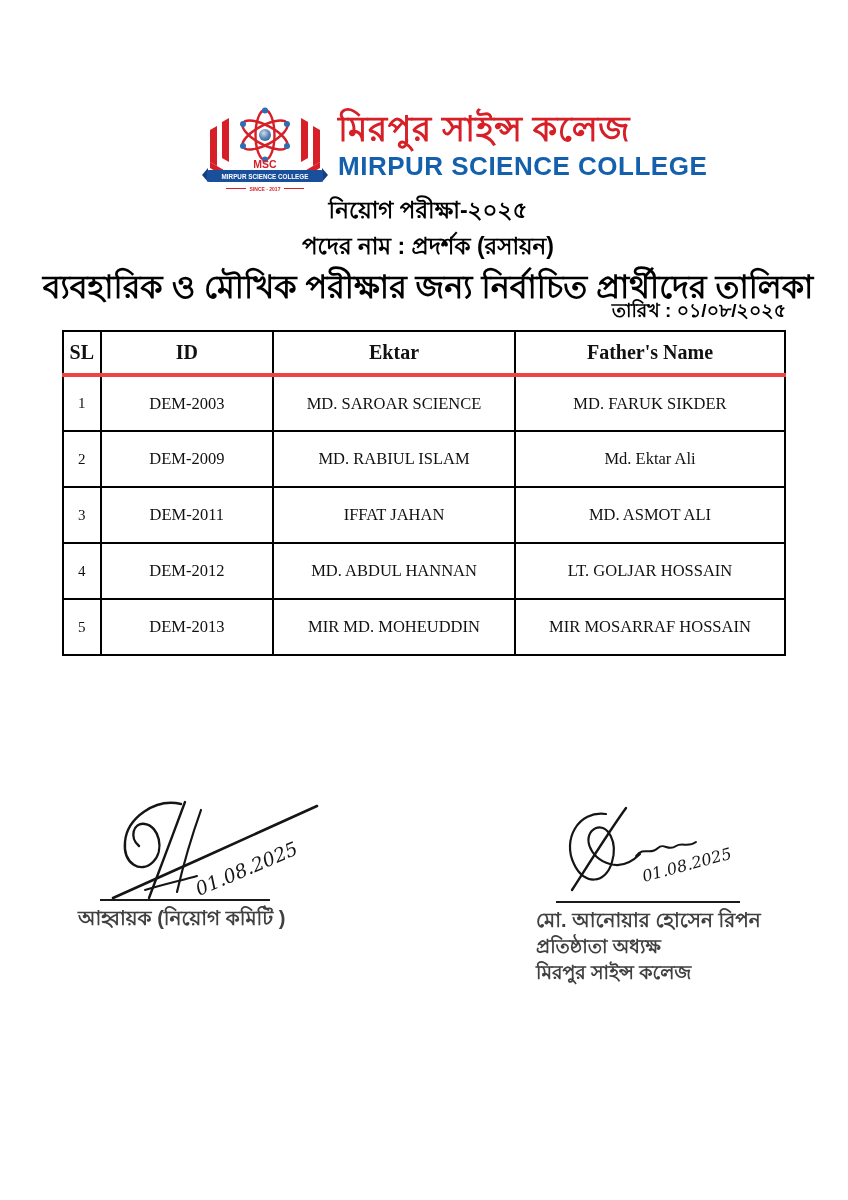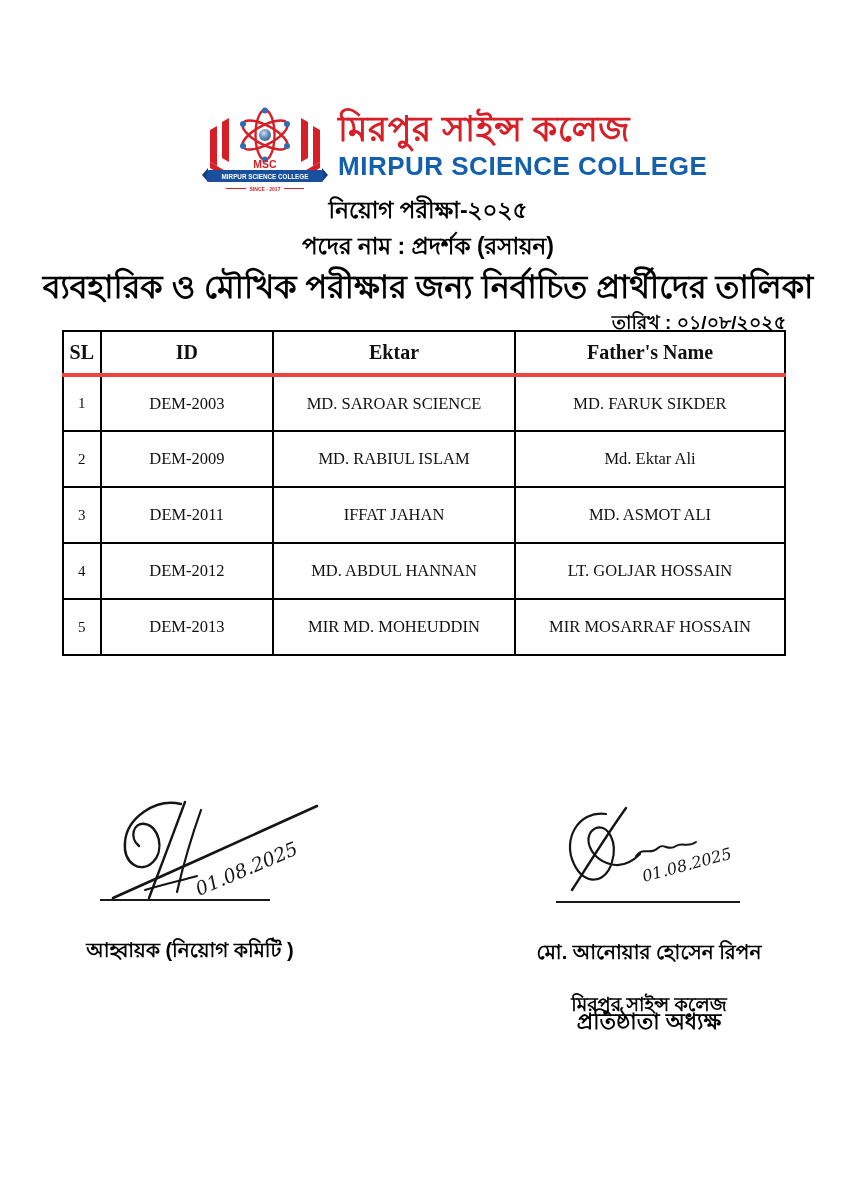--- a/index.html
+++ b/index.html
@@ -32,21 +32,21 @@
     letter-spacing:0.5px;margin-top:2px;white-space:nowrap;
     font-family:"Liberation Sans", sans-serif;
   }
 
   
   .head-line{position:absolute;left:0;width:848px;text-align:center;font-weight:bold;color:#000;padding-left:8px;}
   .head-1{top:192px;font-size:23px;}
   .head-2{top:228px;font-size:23px;}
   .head-3{top:262px;font-size:32px;}
   .date-line{
-    position:absolute;top:308px;right:62px;
+    position:absolute;top:296px;right:62px;
     font-size:19px;font-weight:bold;color:#000;
   }
 
   
   .roster{
     position:absolute;left:62px;top:330px;width:724px;
     border-collapse:collapse;table-layout:fixed;
   }
   .roster th,.roster td{
     border:2px solid #000;text-align:center;vertical-align:middle;
@@ -64,29 +64,28 @@
   .roster tbody td.cell-sl{font-size:15px;}
 
   
   .sig-scribble{position:absolute;}
   .sig-scribble path{fill:none;stroke:#151515;stroke-linecap:round;stroke-linejoin:round;}
   .sig-date{
     font-family:"DejaVu Serif", serif;font-style:italic;fill:#151515;
   }
   .sig-line{position:absolute;height:0;border-top:2px solid #1a1a1a;}
   .sig-label{
-    position:absolute;text-align:center;font-weight:bold;color:#000000;
+    position:absolute;font-weight:bold;color:#404040;
     font-family:"Liberation Sans", sans-serif;
-    margin-top:32px;
   }
   .sig-left-line{left:100px;top:899px;width:170px;}
   .sig-left-title{left:78px;top:903px;width:224px;font-size:20px;}
   .sig-right-line{left:556px;top:901px;width:184px;}
   .sig-right-name{left:536px;top:905px;width:226px;font-size:20px;}
-  .sig-right-title{left:536px;top:972px;width:226px;font-size:22px;}
+  .sig-right-title{left:536px;top:932px;width:226px;font-size:19px;}
   .sig-right-org{left:536px;top:958px;width:226px;font-size:19px;}
 </style>
 </head>
 <body>
 
 <div class="page">
 
   <svg class="logo-svg" viewBox="0 0 130 92" aria-hidden="true">
     <defs>
       <radialGradient id="nucGrad" cx="40%" cy="35%" r="75%">

